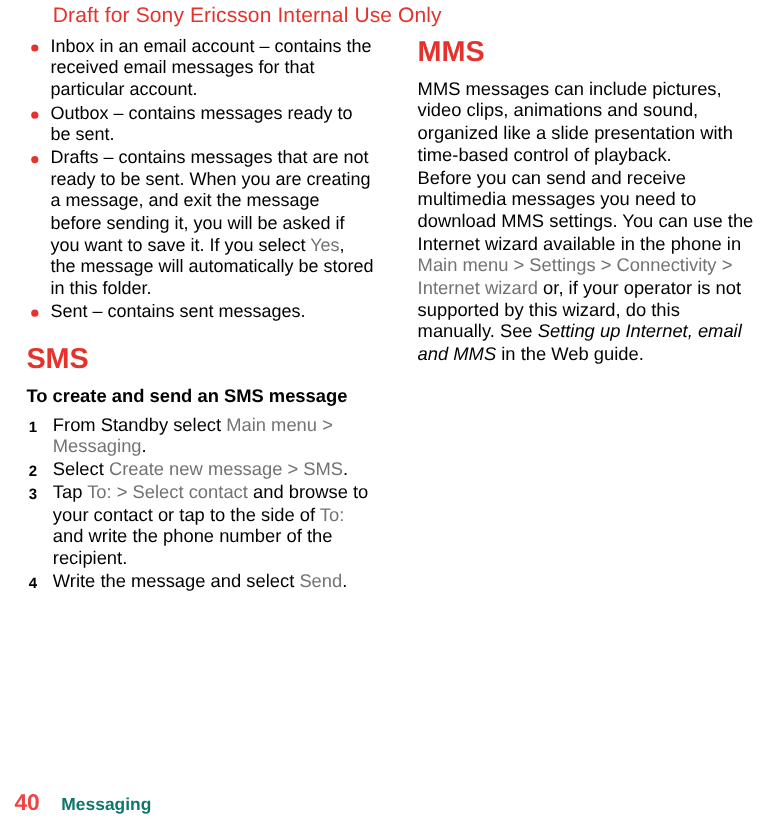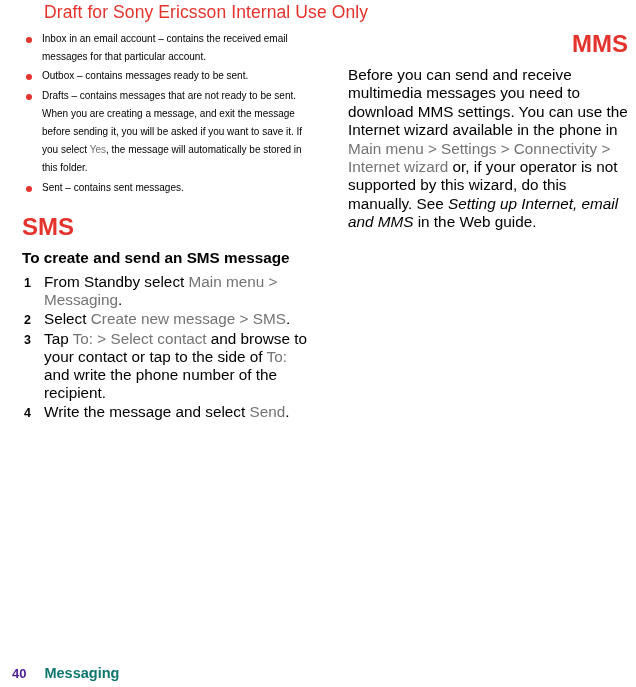--- a/index.html
+++ b/index.html
@@ -45,21 +45,21 @@
   
   ul.bullets {
     list-style: none;
     margin: 0;
     padding: 0;
   }
   ul.bullets li {
     position: relative;
     padding-left: 20px;
     margin-bottom: 1px;
-    font-size: 10px;
+    font-size: 15px;
     line-height: 18.2px;
   }
   ul.bullets li::before {
     content: "";
     position: absolute;
     left: 4px;
     top: 7px;
     width: 6px;
     height: 6px;
     background: #e4322c;
@@ -69,21 +69,20 @@
   .ital { font-style: italic; }
   h2.section {
     color: #e4322c;
     font-size: 24px;
     font-weight: bold;
     margin: 16px 0 8px 0;
     letter-spacing: 0px;
   }
   h2.section.mms-head {
     margin-top: 0px;
-    text-align: right;
   }
   h3.sub {
     font-size: 15.3px;
     font-weight: bold;
     margin: 0 0 0 0;
     line-height: 18.2px;
   }
   h3.subplain {
     font-size: 15.3px;
     font-weight: bold;
@@ -119,23 +118,23 @@
     color: #000;
   }
   .footer {
     position: absolute;
     left: 12px;
     bottom: 6px;
     display: flex;
     align-items: baseline;
   }
   .footer .pgnum {
-    font-size: 13px;
+    font-size: 19px;
     font-weight: bold;
-    color: #4c1d95;
+    color: #ef4444;
     margin-right: 18px;
   }
   .footer .chap {
     font-size: 14.5px;
     font-weight: bold;
     color: #0f766e;
   }
 </style>
 </head>
 <body>
@@ -160,20 +159,21 @@
         <li><span>From Standby select </span><span class="red">Main menu &gt; Messaging</span><span>.</span></li>
         <li><span>Select </span><span class="red">Create new message &gt; SMS</span><span>.</span></li>
         <li><span>Tap </span><span class="red">To: &gt; Select contact</span><span> and browse to your contact or tap to the side of </span><span class="red">To:</span><span> and write the phone number of the recipient.</span></li>
         <li><span>Write the message and select </span><span class="red">Send</span><span>.</span></li>
       </ol>
   </div>
 
   <div class="col col-right">
     <h2 class="section mms-head">MMS</h2>
 
+    <p class="body">MMS messages can include pictures, video clips, animations and sound, organized like a slide presentation with time-based control of playback.</p>
 
 
     <p class="body" id="before-body"><span>Before you can send and receive multimedia messages you need to download MMS settings. You can use the Internet wizard available in the phone in </span><span class="red">Main menu &gt; Settings &gt; Connectivity &gt; Internet wizard</span><span> or, if your operator is not supported by this wizard, do this manually. See </span><span class="ital">Setting up Internet, email and MMS</span><span> in the Web guide.</span></p>
   </div>
 
   <div class="footer">
     <span class="pgnum">40</span>
     <span class="chap">Messaging</span>
   </div>
 

